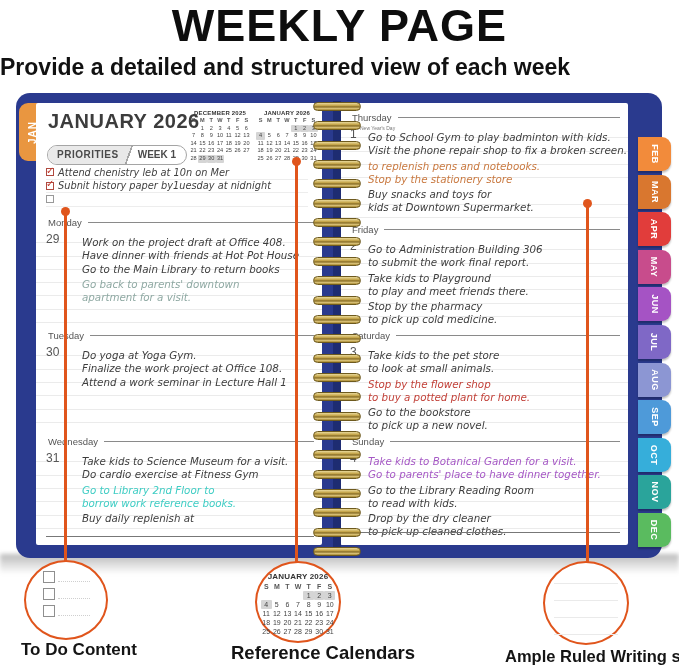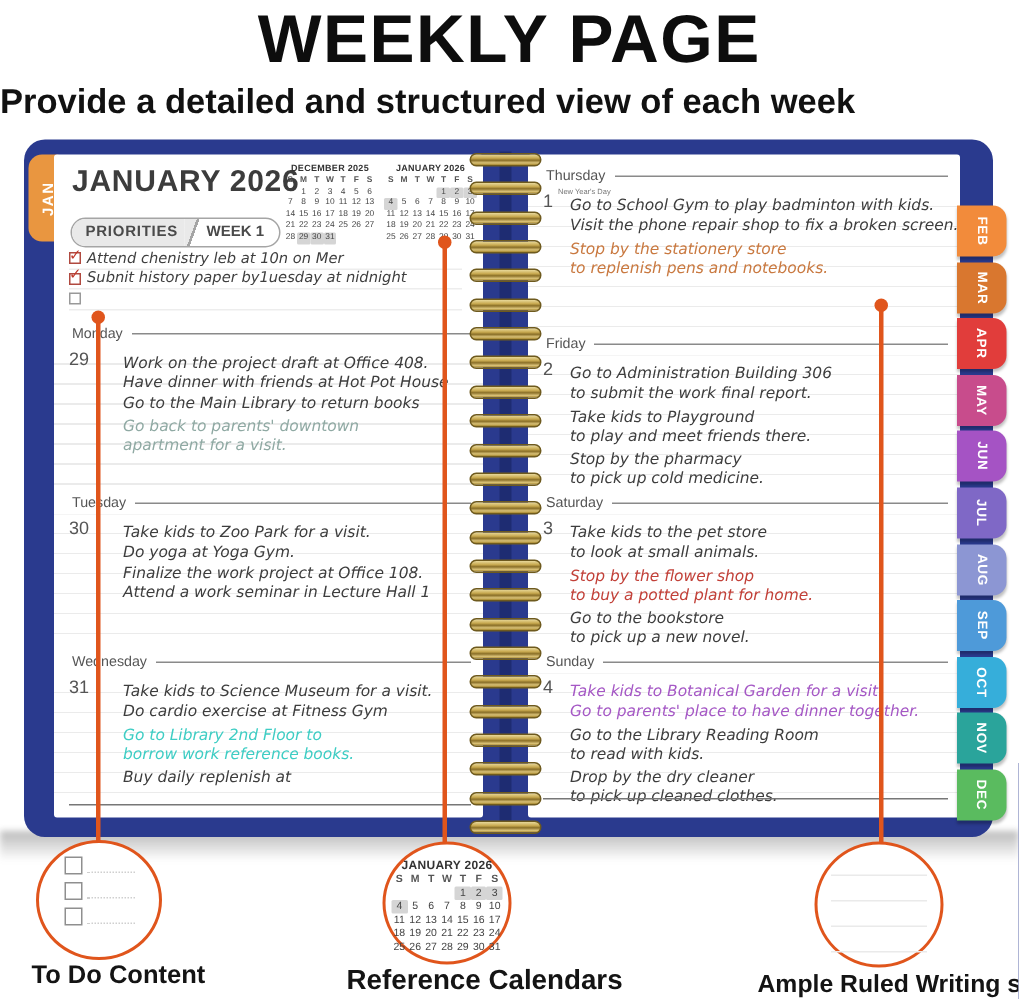--- a/index.html
+++ b/index.html
@@ -23,21 +23,21 @@
   .jan-tab { position:absolute; left:3px; top:10px; width:27px; height:58px;
              border-radius:9px; display:flex; align-items:center; justify-content:center; }
   .jan-tab span { transform:rotate(-90deg); color:#fff; font-size:10px; font-weight:700; letter-spacing:1px; }
 
   .mtab { position:absolute; left:622px; width:33px; height:34px; border-radius:0 9px 9px 0;
           display:flex; align-items:center; justify-content:center; box-shadow:0 2px 2px rgba(0,0,0,.25); }
   .mtab span { transform:rotate(90deg); color:#fff; font-size:9px; font-weight:700; letter-spacing:.5px; }
 
   .page { position:absolute; top:10px; height:442px; background:#fff; overflow:hidden; border-radius:2px; }
   .page-left  { left:20px;  width:286px; }
-  .page-right { left:336px; width:288px; }
+  .page-right { left:324px; width:288px; }
 
   
   .spine { position:absolute; left:317px; top:8px; width:8px; height:449px; background:#1E2C72; }
   .coil { position:absolute; left:297px; width:48px; height:9px; border-radius:5px;
           background:linear-gradient(to bottom,#E8D89A 0%,#C8A94F 35%,#8A6F28 55%,#D9C177 80%,#A6872E 100%);
           border:1px solid #6E5A1E; }
 
   
   .month-title { position:absolute; left:12px; top:7px; font-size:20px; font-weight:700;
                  color:#3C3C3C; letter-spacing:.5px; }
@@ -262,21 +262,20 @@
           </div>
           <div class="day" style="top: 226px;">
             <div class="day-head">
               <span class="day-name">Tuesday</span>
               <span class="day-rule"></span>
             </div>
             <div class="day-body" style="height: 92px;">
               <span class="day-num">30</span>
               <div class="entries" style="margin-left: 46px;">
                 <div class="group">
-                  <div class="entry-line" style="color: rgb(61, 61, 61);">Take kids to Zoo Park for a visit.</div>
                   <div class="entry-line" style="color: rgb(61, 61, 61);">Do yoga at Yoga Gym.</div>
                   <div class="entry-line" style="color: rgb(61, 61, 61);">Finalize the work project at Office 108.</div>
                   <div class="entry-line" style="color: rgb(61, 61, 61);">Attend a work seminar in Lecture Hall 1</div>
                 </div>
               </div>
             </div>
           </div>
           <div class="day" style="top: 332px;">
             <div class="day-head">
               <span class="day-name">Wednesday</span>
@@ -313,22 +312,26 @@
             </div>
             <div class="day-body" style="height: 98px;">
               <span class="day-num">1</span>
               <span class="day-note">New Year's Day</span>
               <div class="entries" style="margin-left: 28px;">
                 <div class="group">
                   <div class="entry-line" style="color: rgb(61, 61, 61);">Go to School Gym to play badminton with kids.</div>
                   <div class="entry-line" style="color: rgb(61, 61, 61);">Visit the phone repair shop to fix a broken screen.</div>
                 </div>
                 <div class="group">
+                  <div class="entry-line" style="color: rgb(201, 121, 64);">to replenish pens and notebooks.</div>
                   <div class="entry-line" style="color: rgb(201, 121, 64);">Stop by the stationery store</div>
-                  <div class="entry-line" style="color: rgb(201, 121, 64);">to replenish pens and notebooks.</div>
+                </div>
+                <div class="group">
+                  <div class="entry-line" style="color: rgb(61, 61, 61);">Buy snacks and toys for</div>
+                  <div class="entry-line" style="color: rgb(61, 61, 61);">kids at Downtown Supermarket.</div>
                 </div>
               </div>
             </div>
           </div>
           <div class="day" style="top: 120px;">
             <div class="day-head">
               <span class="day-name">Friday</span>
               <span class="day-rule"></span>
             </div>
             <div class="day-body" style="height: 92px;">

